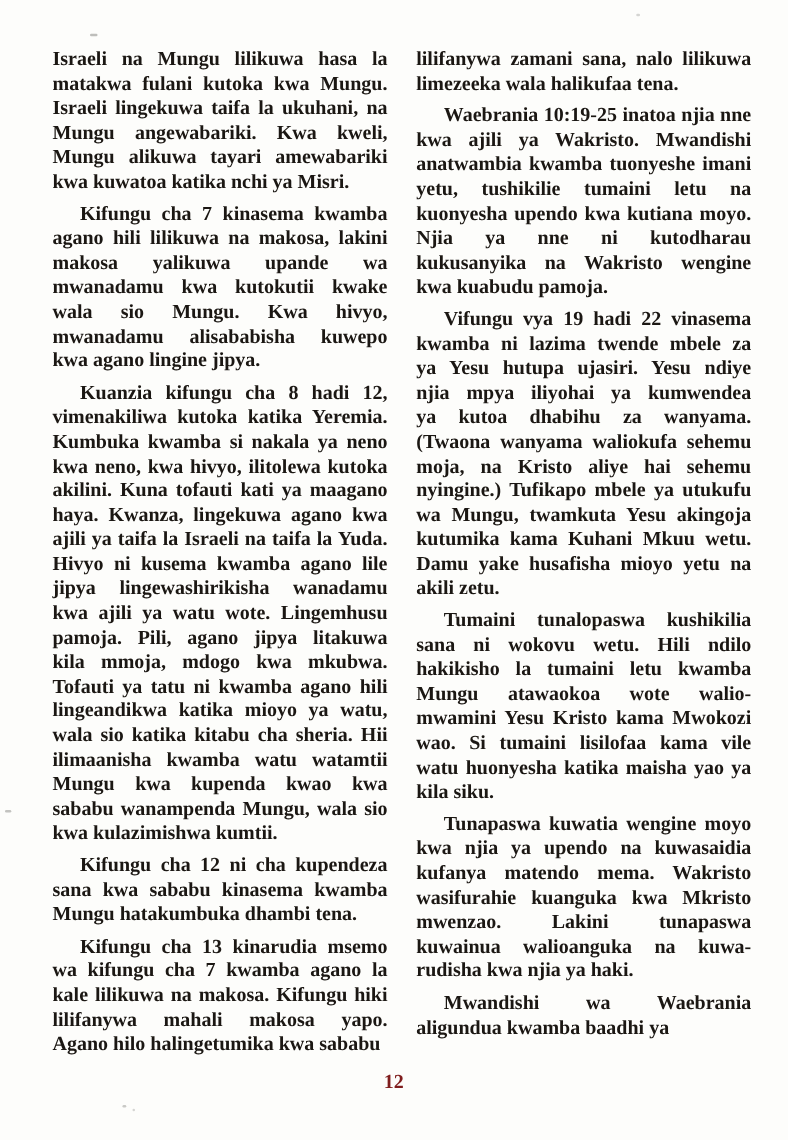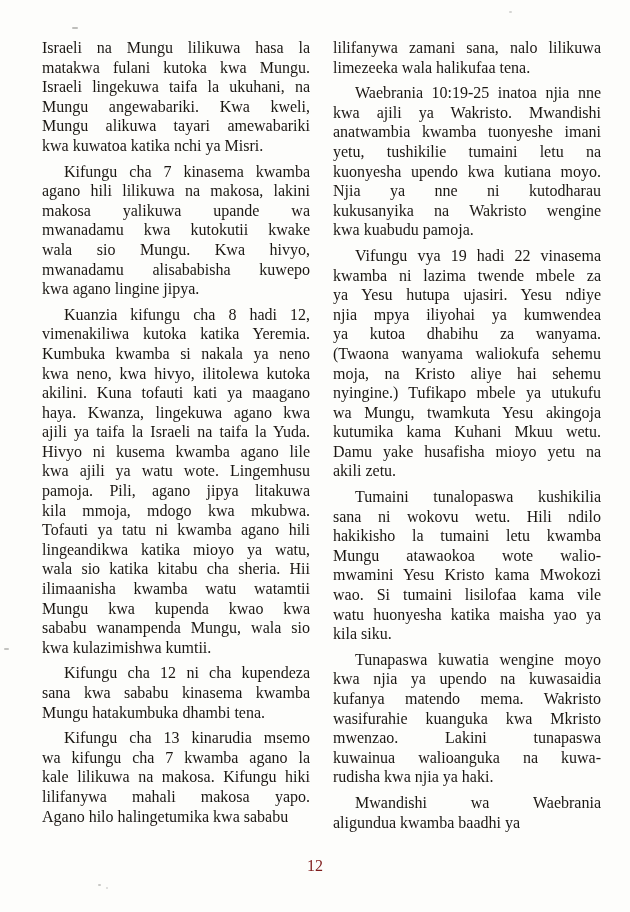--- a/index.html
+++ b/index.html
@@ -8,20 +8,21 @@
     background: #ffffff;
   }
   .page {
     position: relative;
     width: 630px;
     height: 912px;
     background: #fdfdfb;
     overflow: hidden;
     font-family: "Liberation Serif", "DejaVu Serif", serif;
     color: #1b1713;
+    font-weight: bold;
   }
   .columns {
     position: absolute;
     top: 38px;
     left: 42px;
     display: flex;
     gap: 23px;
   }
   .column {
     width: 268px;
@@ -89,20 +90,21 @@
         </div>
         <div class="para indent">
           <div class="line just">Kuanzia kifungu cha 8 hadi 12,</div>
           <div class="line just">vimenakiliwa kutoka katika Yeremia.</div>
           <div class="line just">Kumbuka kwamba si nakala ya neno</div>
           <div class="line just">kwa neno, kwa hivyo, ilitolewa kutoka</div>
           <div class="line just">akilini. Kuna tofauti kati ya maagano</div>
           <div class="line just">haya. Kwanza, lingekuwa agano kwa</div>
           <div class="line just">ajili ya taifa la Israeli na taifa la Yuda.</div>
           <div class="line just">Hivyo ni kusema kwamba agano lile</div>
+          <div class="line just">jipya lingewashirikisha wanadamu</div>
           <div class="line just">kwa ajili ya watu wote. Lingemhusu</div>
           <div class="line just">pamoja. Pili, agano jipya litakuwa</div>
           <div class="line just">kila mmoja, mdogo kwa mkubwa.</div>
           <div class="line just">Tofauti ya tatu ni kwamba agano hili</div>
           <div class="line just">lingeandikwa katika mioyo ya watu,</div>
           <div class="line just">wala sio katika kitabu cha sheria. Hii</div>
           <div class="line just">ilimaanisha kwamba watu watamtii</div>
           <div class="line just">Mungu kwa kupenda kwao kwa</div>
           <div class="line just">sababu wanampenda Mungu, wala sio</div>
           <div class="line">kwa kulazimishwa kumtii.</div>

